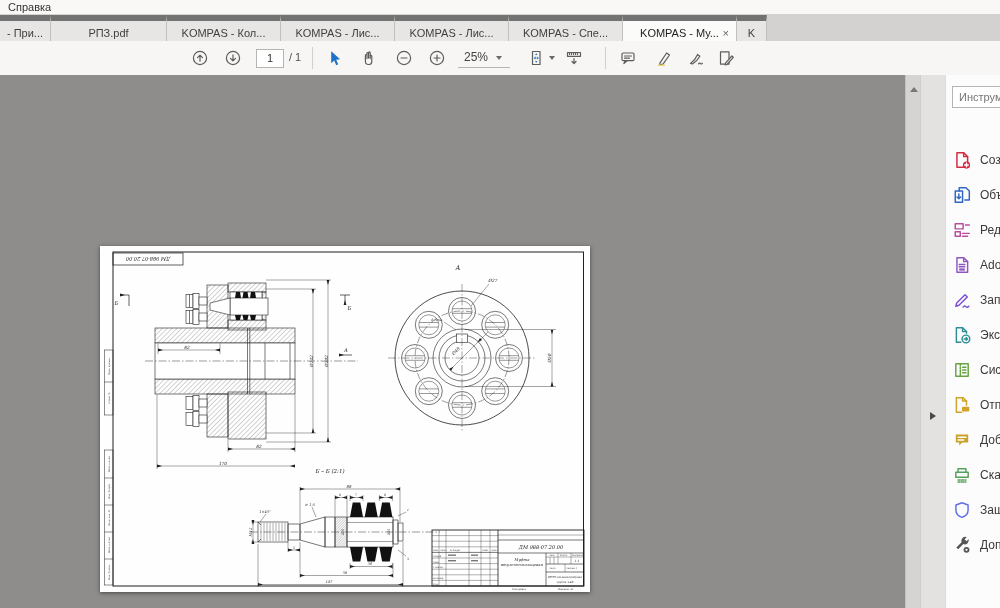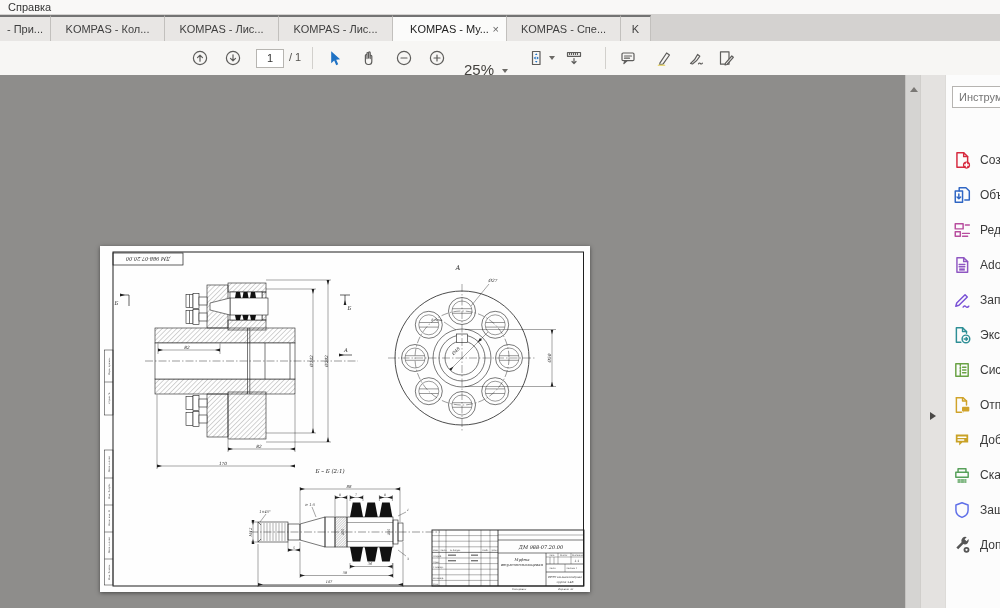--- a/index.html
+++ b/index.html
@@ -1,29 +1,29 @@
 <!DOCTYPE html>
 <html><head>
 <meta charset="utf-8">
 <style>
   html,body{margin:0;padding:0;}
   body{width:1000px;height:608px;overflow:hidden;font-family:"Liberation Sans",sans-serif;background:#8e8d8b;position:relative;}
   
   .menubar{position:absolute;left:0;top:0;width:1000px;height:28px;background:#f9f8f7;font-size:11px;color:#333;line-height:14px;}
   .menubar span{padding-left:8px;}
   .tabbar{position:absolute;left:0;top:14px;width:1000px;height:27px;background:#d4d2d0;display:flex;}
-  .tab{box-sizing:border-box;height:26px;margin-top:1px;background:#e8e6e4;border-right:1px solid #c2c0bd;border-top:2px solid #737373;font-size:11px;color:#3f3f3f;line-height:25px;text-align:center;overflow:hidden;white-space:nowrap;flex:none;position:relative;}
+  .tab{box-sizing:border-box;height:26px;margin-top:1px;background:#e8e6e4;border-right:1px solid #c2c0bd;border-top:6px solid #737373;font-size:11px;color:#3f3f3f;line-height:25px;text-align:center;overflow:hidden;white-space:nowrap;flex:none;position:relative;}
   .tab.active{background:#fbfbfa;color:#222;}
   .tab .close{position:absolute;right:7px;top:0;font-size:11px;color:#666;line-height:25px;}
   .toolbar{position:absolute;left:0;top:41px;width:1000px;height:34px;background:#f7f6f4;border-bottom:1px solid #cfcdca;}
   .tbi{position:absolute;top:9px;width:16px;height:16px;}
   .tsep{position:absolute;top:6px;width:1px;height:22px;background:#d2d0cc;}
   .pagebox{position:absolute;left:256px;top:8px;width:26px;height:17px;background:#fff;border:1px solid #b7b5b1;font-size:11px;color:#333;text-align:center;line-height:17px;}
   .pagetotal{position:absolute;left:289px;top:10px;font-size:11px;color:#55534f;}
-  .zoombox{position:absolute;left:458px;top:20px;width:52px;height:18px;border-bottom:1px solid #b7b5b1;font-size:15px;color:#44423e;line-height:17px;}
+  .zoombox{position:absolute;left:458px;top:8px;width:52px;height:18px;border-bottom:1px solid #b7b5b1;font-size:12px;color:#44423e;line-height:17px;}
   .zoombox .zl{padding-left:6px;}
   .caret{display:inline-block;width:0;height:0;border-left:3.5px solid transparent;border-right:3.5px solid transparent;border-top:4px solid #6b6965;vertical-align:middle;margin-left:8px;}
   .caret2{position:absolute;left:549px;top:15px;width:0;height:0;border-left:3.5px solid transparent;border-right:3.5px solid transparent;border-top:4px solid #6b6965;}
   
   .main{position:absolute;left:0;top:75px;width:1000px;height:533px;}
   .docarea{position:absolute;left:0;top:0;width:905px;height:533px;background:#8e8d8b;overflow:hidden;}
   .page{position:absolute;left:100px;top:171px;width:490px;height:346px;background:#fefefe;box-shadow:0 1px 4px rgba(0,0,0,.5);}
   .vscroll{position:absolute;left:905px;top:0;width:15px;height:533px;background:#d5d4d2;border-left:1px solid #c4c2c0;}
   .scrollup{position:absolute;left:4px;top:12px;width:0;height:0;border-left:4px solid transparent;border-right:4px solid transparent;border-bottom:5px solid #7a7875;}
   .strip{position:absolute;left:920px;top:0;width:25px;height:533px;background:#e4e2e0;border-left:1px solid #d0cecb;}
@@ -41,28 +41,29 @@
 </style>
 </head>
 <body>
 
 <div class="menubar">
   <span>Справка</span>
 </div>
 
 <div class="tabbar">
   <div class="tab" style="width:51px"><span>- При...</span></div>
+  <div class="tab" style="width:116px"><span>РПЗ.pdf</span></div>
   <div class="tab" style="width:114px"><span>KOMPAS - Кол...</span></div>
   <div class="tab" style="width:114px"><span>KOMPAS - Лис...</span></div>
   <div class="tab" style="width:114px"><span>KOMPAS - Лис...</span></div>
+  <div class="tab" style="width:114px"><span>KOMPAS - Спе...</span></div>
   <div class="tab active" style="width:114px">
     <span>KOMPAS - Му...</span>
     <span class="close">×</span>
   </div>
-  <div class="tab" style="width:114px"><span>KOMPAS - Спе...</span></div>
   <div class="tab" style="width:30px"><span>K</span></div>
 </div>
 
 <div class="toolbar">
   <svg class="tbi icon" style="left:192px" viewBox="0 0 16 16">
       <circle cx="8" cy="8" r="6.6"></circle>
       <path d="M8 11.2V5.2M8 5.2L5.5 7.7M8 5.2l2.5 2.5"></path>
     </svg>
   <svg class="tbi icon" style="left:225px" viewBox="0 0 16 16">
       <circle cx="8" cy="8" r="6.6"></circle>

